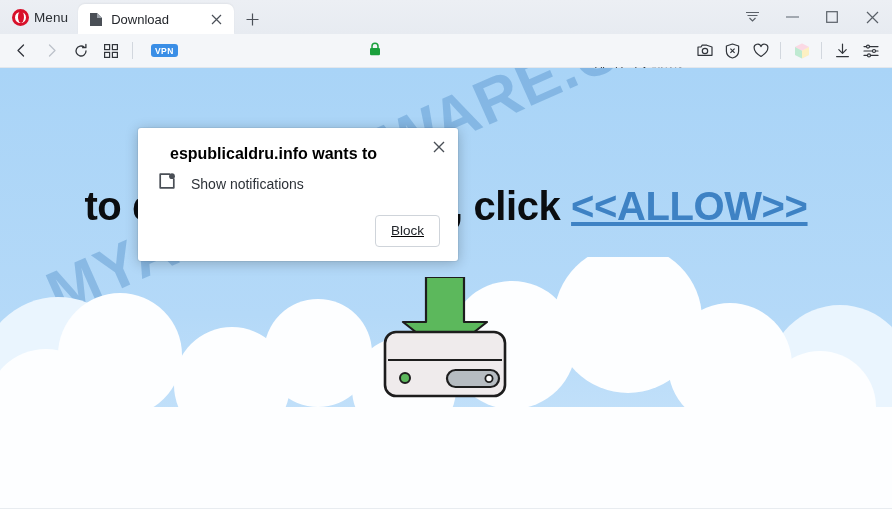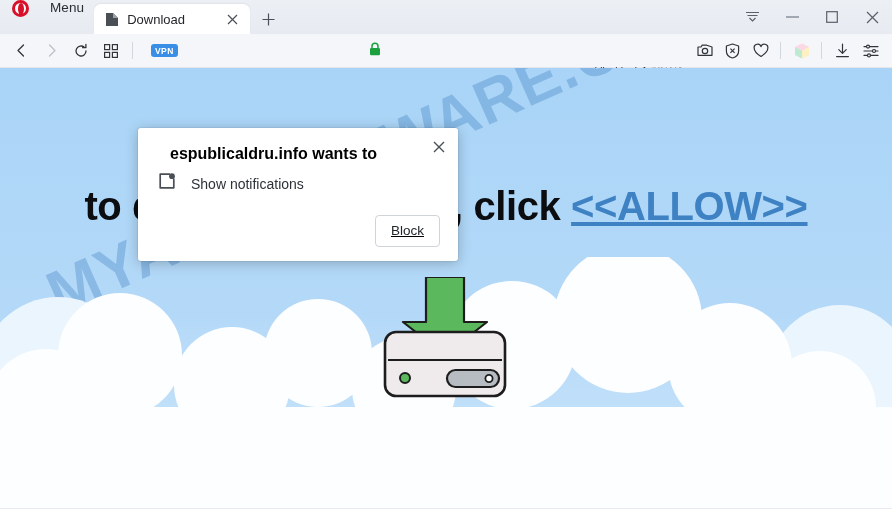--- a/index.html
+++ b/index.html
@@ -18,21 +18,21 @@
 
   
   .tabstrip {
     position: relative;
     height: 34px;
     background: linear-gradient(#eceff4, #e7ebf1);
     display: flex; align-items: flex-end;
     flex: 0 0 34px;
   }
   .menu-btn {
-    display: flex; align-items: flex-start; gap: 21px;
+    display: flex; align-items: center; gap: 5px;
     height: 34px; padding: 0 10px 0 12px;
     cursor: default;
   }
   .opera-logo {
     width: 17px; height: 17px; border-radius: 50%;
     border: 3px solid #d8112b;
     position: relative;
     background: #ffffff;
   }
   .opera-logo::after {

